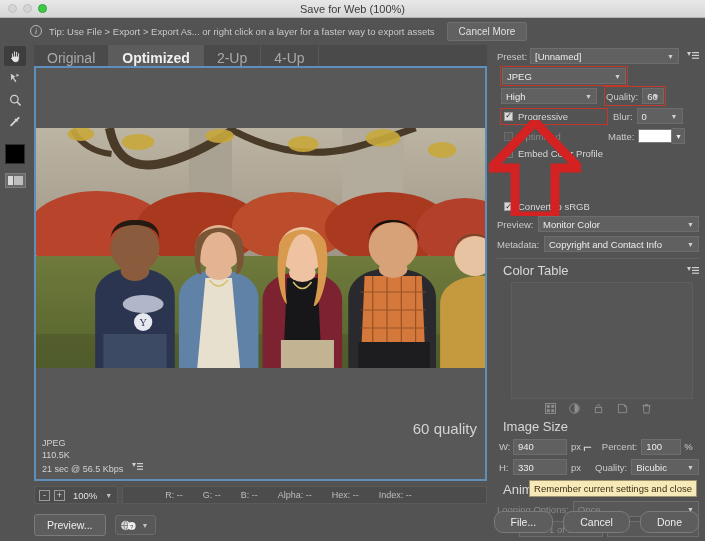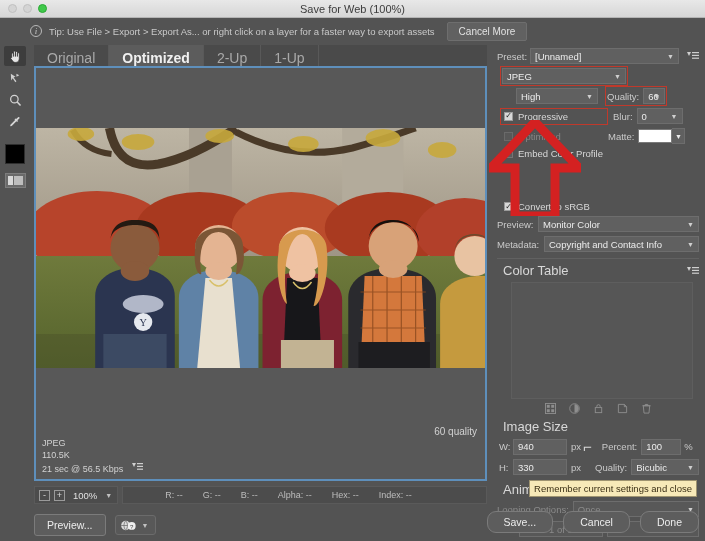--- a/index.html
+++ b/index.html
@@ -128,21 +128,21 @@
     background: #6b6357;
   }
   .photo svg { width: 100%; height: 100%; display: block; }
 
   .opt-info {
     position: absolute; left: 6px; bottom: 4px;
     font-size: 9px; color: #d2d2d2; line-height: 12.5px;
   }
   .opt-quality {
     position: absolute; right: 8px; bottom: 42px;
-    font-size: 10px; color: #d2d2d2;
+    font-size: 15px; color: #d2d2d2;
   }
   .flyout-mini { display: inline-block; margin-left: 6px; vertical-align: 1px; }
 
   
   .statusrow {
     height: 20px; flex: 0 0 20px;
     display: flex; align-items: center;
     margin-top: 4px;
   }
   .zoombox {
@@ -325,21 +325,21 @@
           <b></b>
       </div>
     </div>
 
     <div class="leftcol">
 
       <div class="tabstrip">
         <div class="tab">Original</div>
         <div class="tab active">Optimized</div>
         <div class="tab">2-Up</div>
-        <div class="tab">1-Up</div>
+        <div class="tab">4-Up</div>
         <div class="tab-filler"></div>
       </div>
 
       <div class="canvas-wrap">
         <div class="photo">
           <svg viewBox="0 0 440 240" preserveAspectRatio="none">
             <defs>
               <linearGradient id="sky" x1="0" y1="0" x2="0" y2="1">
                 <stop offset="0" stop-color="#bdb5a4"></stop>
                   <stop offset="1" stop-color="#9e9585"></stop>
@@ -503,21 +503,21 @@
       </div>
 
       <div class="row">
         <div class="sel hl" style="width:124px; margin-left:5px">
           <span>JPEG</span>
           <span class="caret">▼</span>
         </div>
       </div>
 
       <div class="row">
-        <div class="sel" style="width:82px; margin-left:19px">
+        <div class="sel" style="width:96px; margin-left:4px">
           <span>High</span>
           <span class="caret">▼</span>
         </div>
         <div class="hl" style="display:flex; align-items:center; margin-left:9px">
           <span class="lbl">Quality:</span>
           <div class="sel" style="width:22px; margin-left:4px">
             <span>60</span>
             <span class="caret">▼</span>
           </div>
         </div>
@@ -664,18 +664,18 @@
     </div>
   </div>
 
   <svg class="red-arrow" viewBox="0 0 92 96">
     <polygon points="46,2 90,48 66,48 66,96 26,96 26,48 2,48" fill="none" stroke="#d42121" stroke-width="9" stroke-linejoin="miter"></polygon>
   </svg>
 
   <div class="tooltip" style="right:8px; bottom:44px;">Remember current settings and close</div>
 
   <div class="actionbar">
-    <div class="btn-pill">Save...</div>
+    <div class="btn-pill">File...</div>
     <div class="btn-pill">Cancel</div>
     <div class="btn-pill">Done</div>
   </div>
 
 </div>
 
 </body></html>

